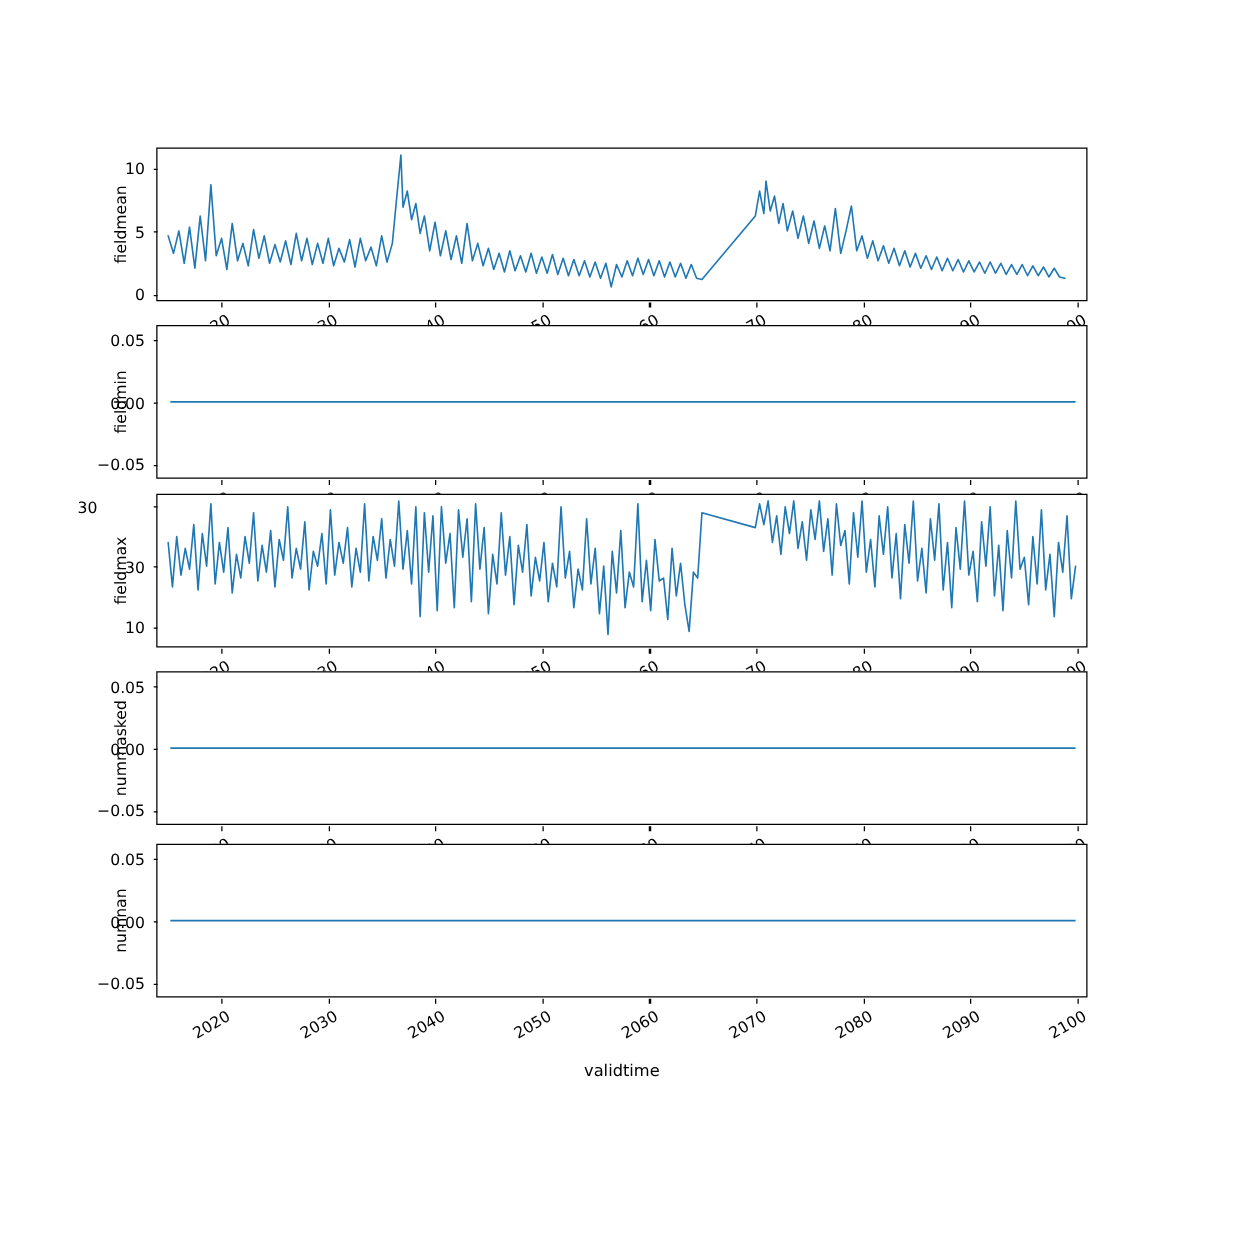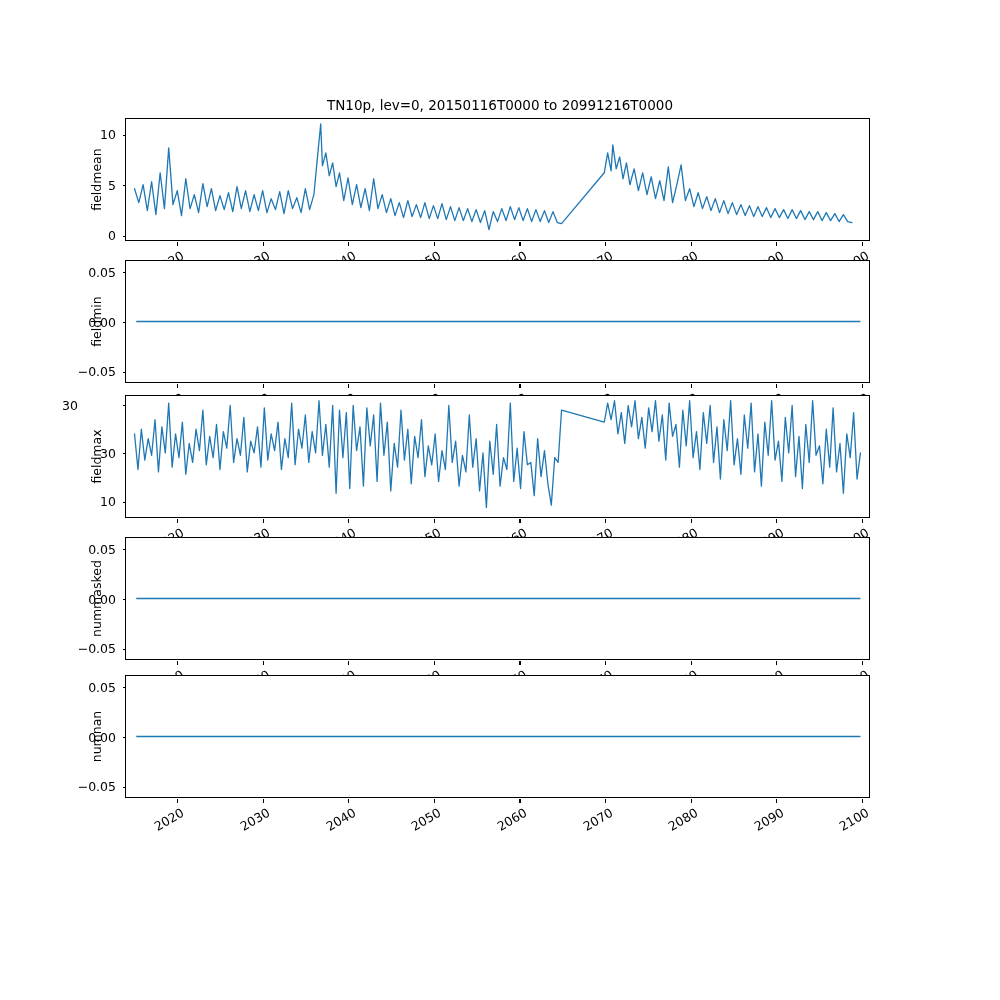--- a/index.html
+++ b/index.html
@@ -40,21 +40,20 @@
     white-space:nowrap;
   }
   .line{fill:none;stroke:#1f77b4;stroke-width:1.3px;stroke-linejoin:round;stroke-linecap:round;}
   .flatline{fill:none;stroke:#1f77b4;stroke-width:1.5px;}
 </style>
 </head>
 <body>
 
 <div id="figure">
 
-  <div class="title">TN10p, lev=0, 20150116T0000 to 20991216T0000</div>
 
   <div id="panels">
       <div class="panel" style="left: 125px; top: 118px; width: 745px; height: 123px;">
         <div class="axes">
           <svg class="plotsvg" viewBox="0 0 745 123" preserveAspectRatio="none">
             <path class="line" d="M 8.56 70.86 L 12.84 85.04 L 17.13 66.81 L 21.41 93.14 L 25.69 63.78 L 29.97 97.19 L 34.25 54.67 L 38.53 91.11 L 42.82 29.36 L 47.10 87.06 L 51.38 72.89 L 55.66 98.20 L 59.94 60.74 L 64.22 91.11 L 68.51 76.94 L 72.79 95.16 L 77.07 65.80 L 81.35 89.09 L 85.63 70.86 L 89.91 93.14 L 94.20 77.95 L 98.48 92.12 L 102.76 74.91 L 107.04 94.15 L 111.32 68.84 L 115.60 91.11 L 119.89 72.89 L 124.17 94.15 L 128.45 76.94 L 132.73 93.14 L 137.01 72.89 L 141.29 95.16 L 145.57 80.99 L 149.86 92.12 L 154.14 73.90 L 158.42 96.17 L 162.70 72.89 L 166.98 91.11 L 171.26 79.98 L 175.55 95.16 L 179.83 70.86 L 184.11 92.12 L 188.39 76.94 L 191.82 40.49 L 195.24 5.06 L 196.95 47.58 L 200.38 34.42 L 203.80 57.70 L 207.23 44.54 L 210.66 68.84 L 214.08 54.67 L 218.36 83.01 L 222.64 59.73 L 226.93 87.06 L 231.21 66.81 L 235.49 90.10 L 239.77 70.86 L 244.05 93.14 L 248.33 60.74 L 252.61 91.11 L 256.90 76.94 L 261.18 95.16 L 265.46 80.99 L 269.74 98.20 L 274.02 85.04 L 278.30 100.22 L 282.59 83.01 L 286.87 99.21 L 291.15 87.06 L 295.43 100.22 L 299.71 85.04 L 303.99 101.23 L 308.28 88.07 L 312.56 101.23 L 316.84 86.05 L 321.12 102.25 L 325.40 89.09 L 329.68 103.26 L 333.97 90.10 L 338.25 103.26 L 342.53 91.11 L 346.81 104.27 L 351.09 92.12 L 355.37 105.28 L 359.66 93.14 L 363.94 112.37 L 368.22 94.15 L 372.50 104.27 L 376.78 91.11 L 381.06 103.26 L 385.34 89.09 L 389.63 102.25 L 393.91 90.10 L 398.19 103.26 L 402.47 91.11 L 406.75 104.27 L 411.03 92.12 L 415.32 104.27 L 419.60 93.14 L 423.88 105.28 L 428.16 94.15 L 432.44 105.28 L 436.72 106.30 L 479.54 54.67 L 482.97 34.42 L 486.39 52.64 L 488.10 26.32 L 491.53 50.62 L 494.95 38.47 L 498.38 60.74 L 501.80 44.54 L 505.23 66.81 L 509.51 50.62 L 513.79 72.89 L 518.07 54.67 L 522.36 76.94 L 526.64 58.72 L 530.92 80.99 L 535.20 62.77 L 539.48 83.01 L 543.76 48.59 L 548.05 85.04 L 552.33 66.81 L 556.61 46.57 L 560.89 83.01 L 565.17 70.86 L 569.45 89.09 L 573.74 74.91 L 578.02 91.11 L 582.30 78.96 L 586.58 93.14 L 590.86 80.99 L 595.14 95.16 L 599.43 83.01 L 603.71 96.17 L 607.99 85.04 L 612.27 97.19 L 616.55 87.06 L 620.83 98.20 L 625.11 88.07 L 629.40 99.21 L 633.68 89.09 L 637.96 99.21 L 642.24 90.10 L 646.52 100.22 L 650.80 91.11 L 655.09 100.22 L 659.37 92.12 L 663.65 101.23 L 667.93 92.12 L 672.21 101.23 L 676.49 93.14 L 680.78 102.25 L 685.06 94.15 L 689.34 102.25 L 693.62 94.15 L 697.90 103.26 L 702.18 95.16 L 706.47 103.26 L 710.75 96.17 L 715.03 104.27 L 719.31 97.19 L 723.59 104.27 L 727.87 105.28 L 732.16 NaN L 736.44 NaN"></path>
           </svg>
           <div class="ytickmark" style="left: -3.5px; top: 116.932px;"></div>
           <div class="ytick" style="right: 753px; top: 109.432px; width: 62px;">0</div>
           <div class="ytickmark" style="left: -3.5px; top: 66.3148px;"></div>
@@ -205,13 +204,14 @@
           <div class="xtick" style="left: 521.172px; top: 129px; width: 46px; text-align: right;">2080</div>
           <div class="xtickmark" style="left: 650.305px; top: 123px;"></div>
           <div class="xtick" style="left: 606.805px; top: 129px; width: 46px; text-align: right;">2090</div>
           <div class="xtickmark" style="left: 735.937px; top: 123px;"></div>
           <div class="xtick" style="left: 692.437px; top: 129px; width: 46px; text-align: right;">2100</div>
           <div class="ylabel" style="left: -100px; top: 52.5px; width: 140px; text-align: center; transform: rotate(-90deg);">numnan</div>
         </div>
       </div>
     </div>
 
+  <div class="xlabel" id="xaxis-label" style="left: 125px; width: 745px; top: 850px;">validtime</div>
 </div>
 
 </body></html>

